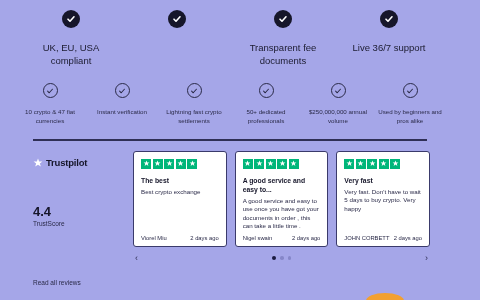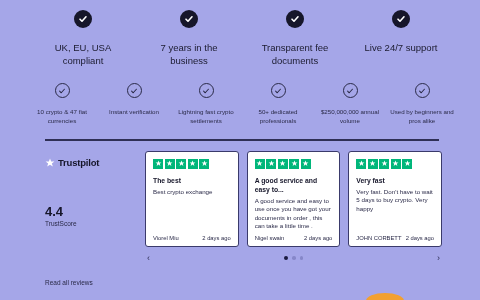--- a/index.html
+++ b/index.html
@@ -13,21 +13,20 @@
     background: #a5a6e8;
     font-family: "Liberation Sans", sans-serif;
     color: #1b1b2f;
     position: relative;
   }
   .page {
     position: relative;
     width: 460px;
     height: 300px;
     overflow: hidden;
-    padding-left: 12px;
   }
 
   
   .trust-row-primary {
     display: flex;
     padding: 10px 18px 0 18px;
     box-sizing: border-box;
   }
   .trust-primary-item {
     flex: 1;
@@ -245,37 +244,36 @@
           </svg>
       </span>
       <span class="trust-primary-label">UK, EU, USA compliant</span>
     </div>
     <div class="trust-primary-item">
       <span class="badge-filled">
         <svg width="10" height="10" viewBox="0 0 10 10">
             <path d="M2 5.2 L4 7.2 L8 2.8" stroke="#ffffff" stroke-width="1.6" fill="none" stroke-linecap="round" stroke-linejoin="round"></path>
           </svg>
       </span>
-      <span class="trust-primary-label">7 years in the business</span>
     </div>
     <div class="trust-primary-item">
       <span class="badge-filled">
         <svg width="10" height="10" viewBox="0 0 10 10">
             <path d="M2 5.2 L4 7.2 L8 2.8" stroke="#ffffff" stroke-width="1.6" fill="none" stroke-linecap="round" stroke-linejoin="round"></path>
           </svg>
       </span>
       <span class="trust-primary-label">Transparent fee documents</span>
     </div>
     <div class="trust-primary-item">
       <span class="badge-filled">
         <svg width="10" height="10" viewBox="0 0 10 10">
             <path d="M2 5.2 L4 7.2 L8 2.8" stroke="#ffffff" stroke-width="1.6" fill="none" stroke-linecap="round" stroke-linejoin="round"></path>
           </svg>
       </span>
-      <span class="trust-primary-label">Live 24/7 support</span>
+      <span class="trust-primary-label">Live 36/7 support</span>
     </div>
   </div>
 
   <div class="trust-row-secondary">
     <div class="trust-secondary-item">
       <span class="badge-outline">
         <svg width="8" height="8" viewBox="0 0 10 10">
             <path d="M2 5.2 L4 7.2 L8 2.8" stroke="#2a2a48" stroke-width="1.3" fill="none" stroke-linecap="round" stroke-linejoin="round"></path>
           </svg>
       </span>

